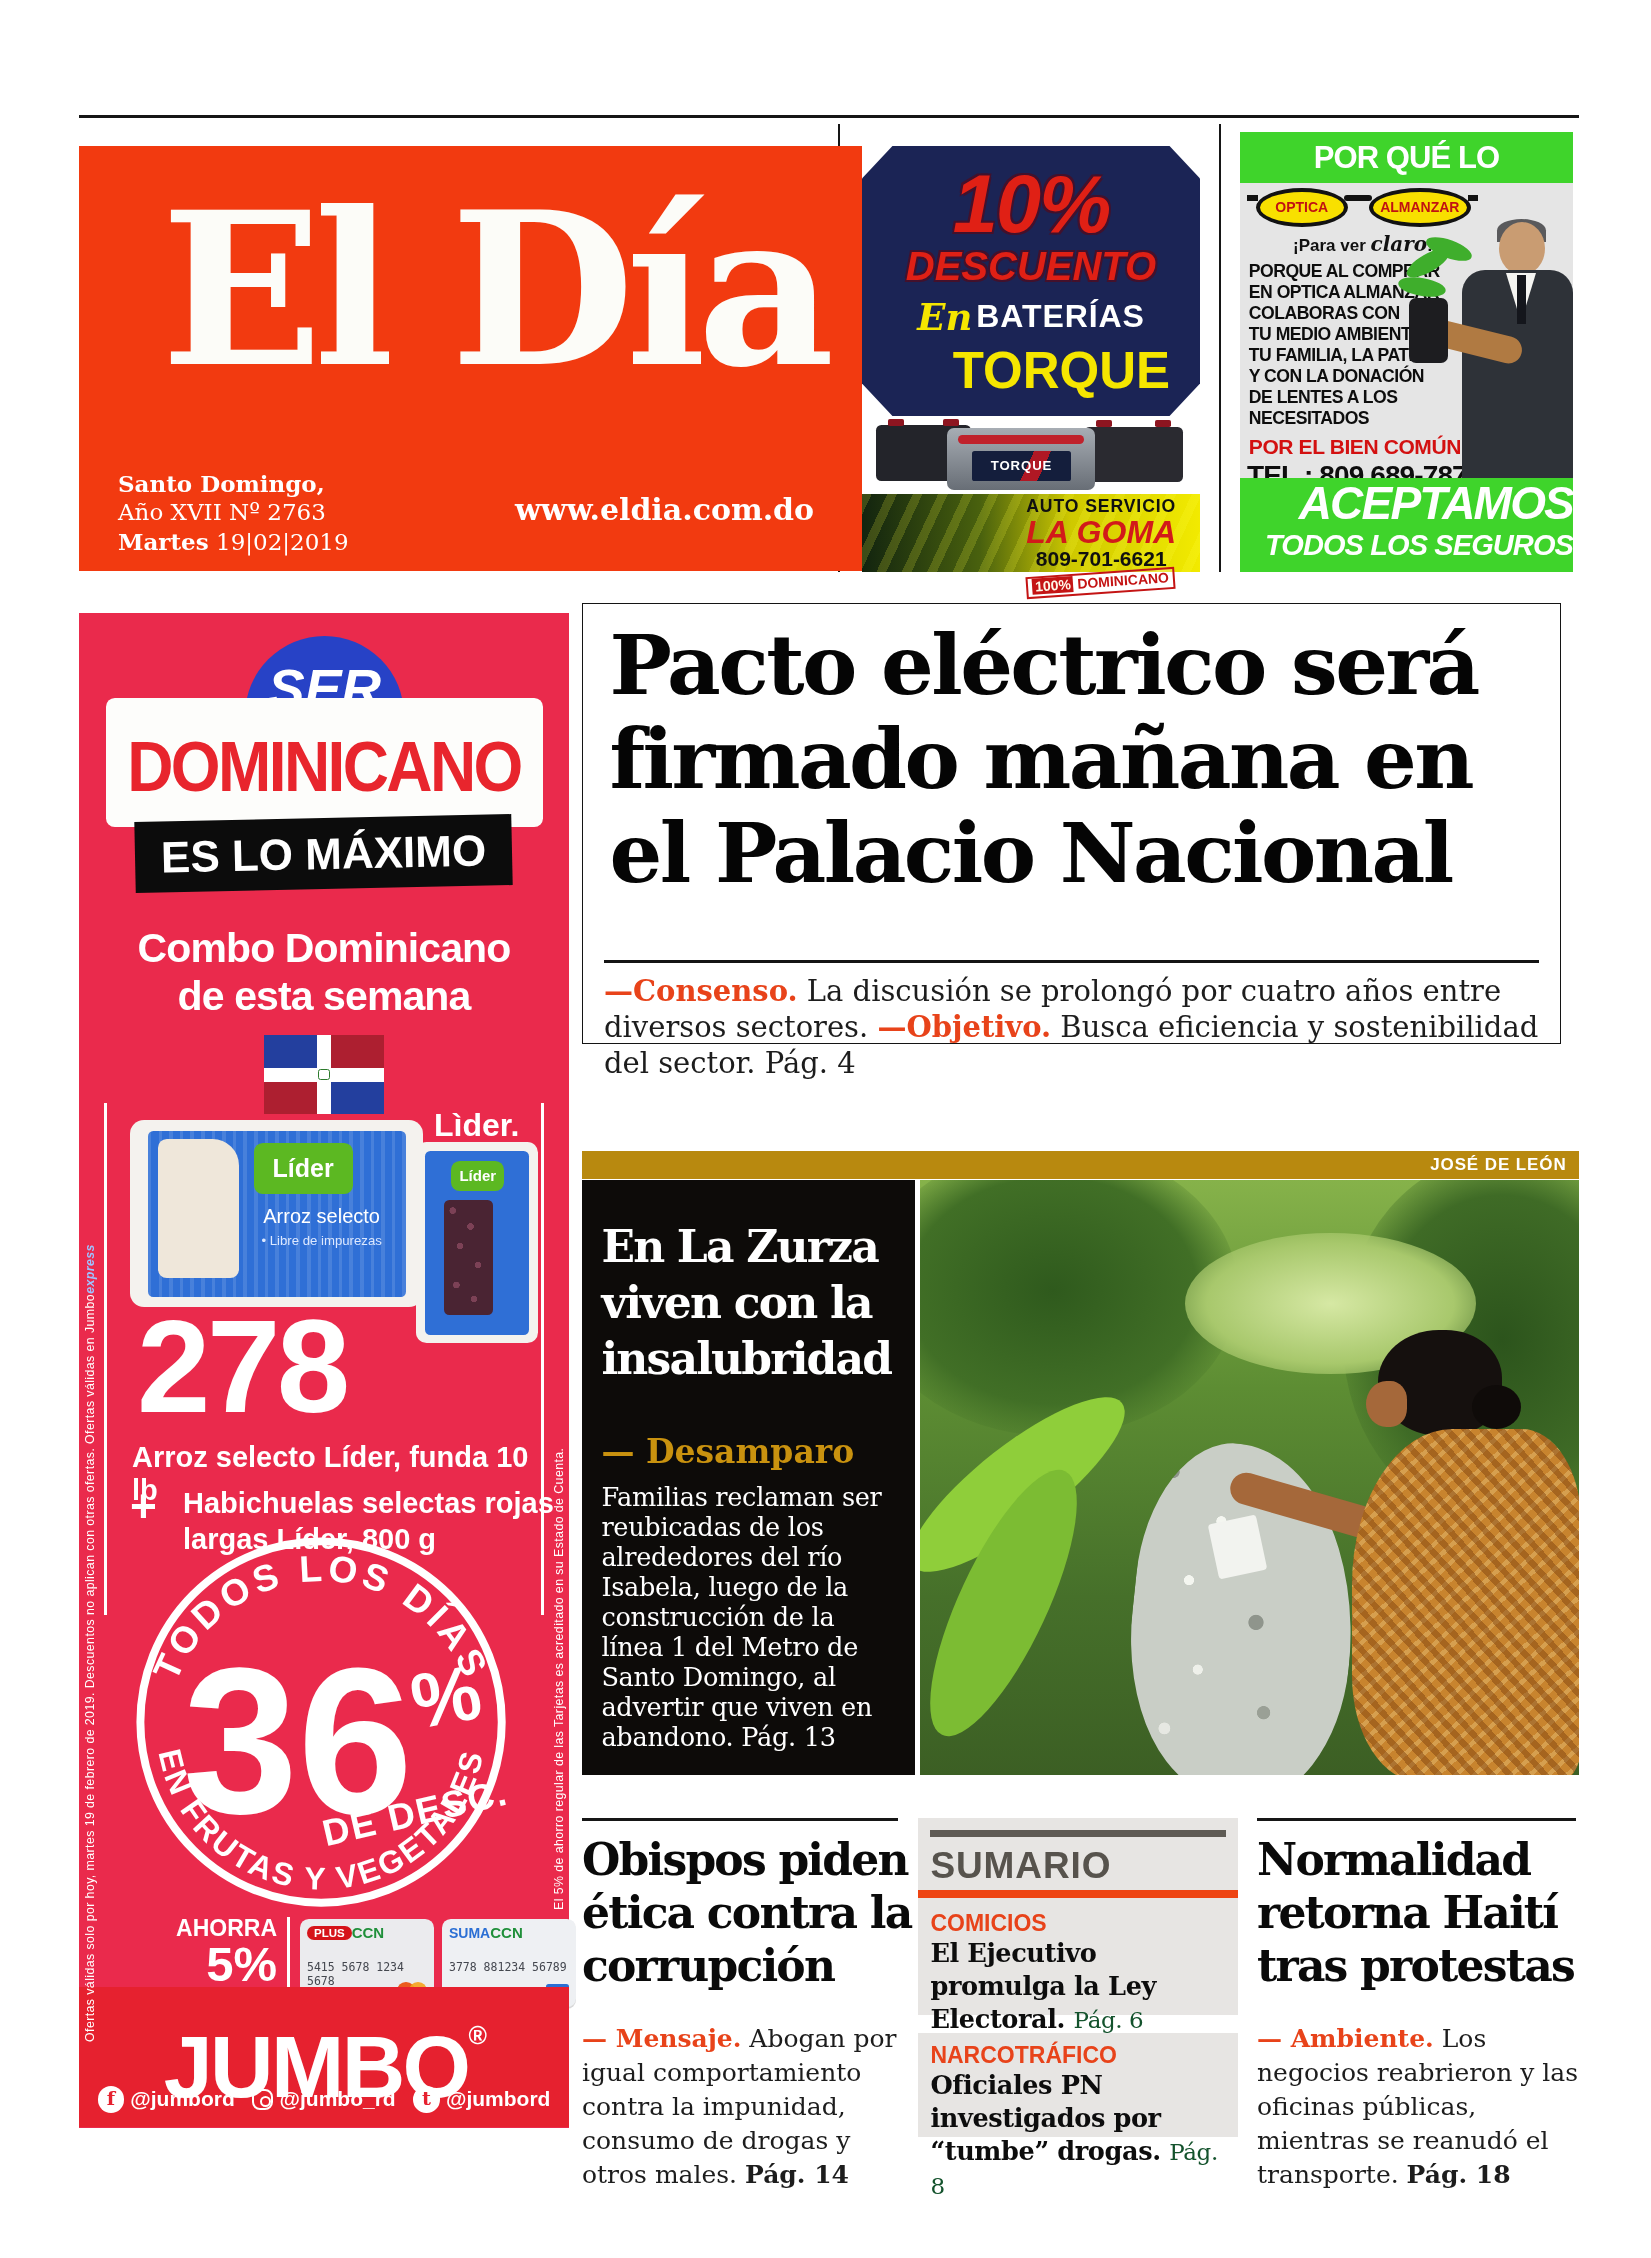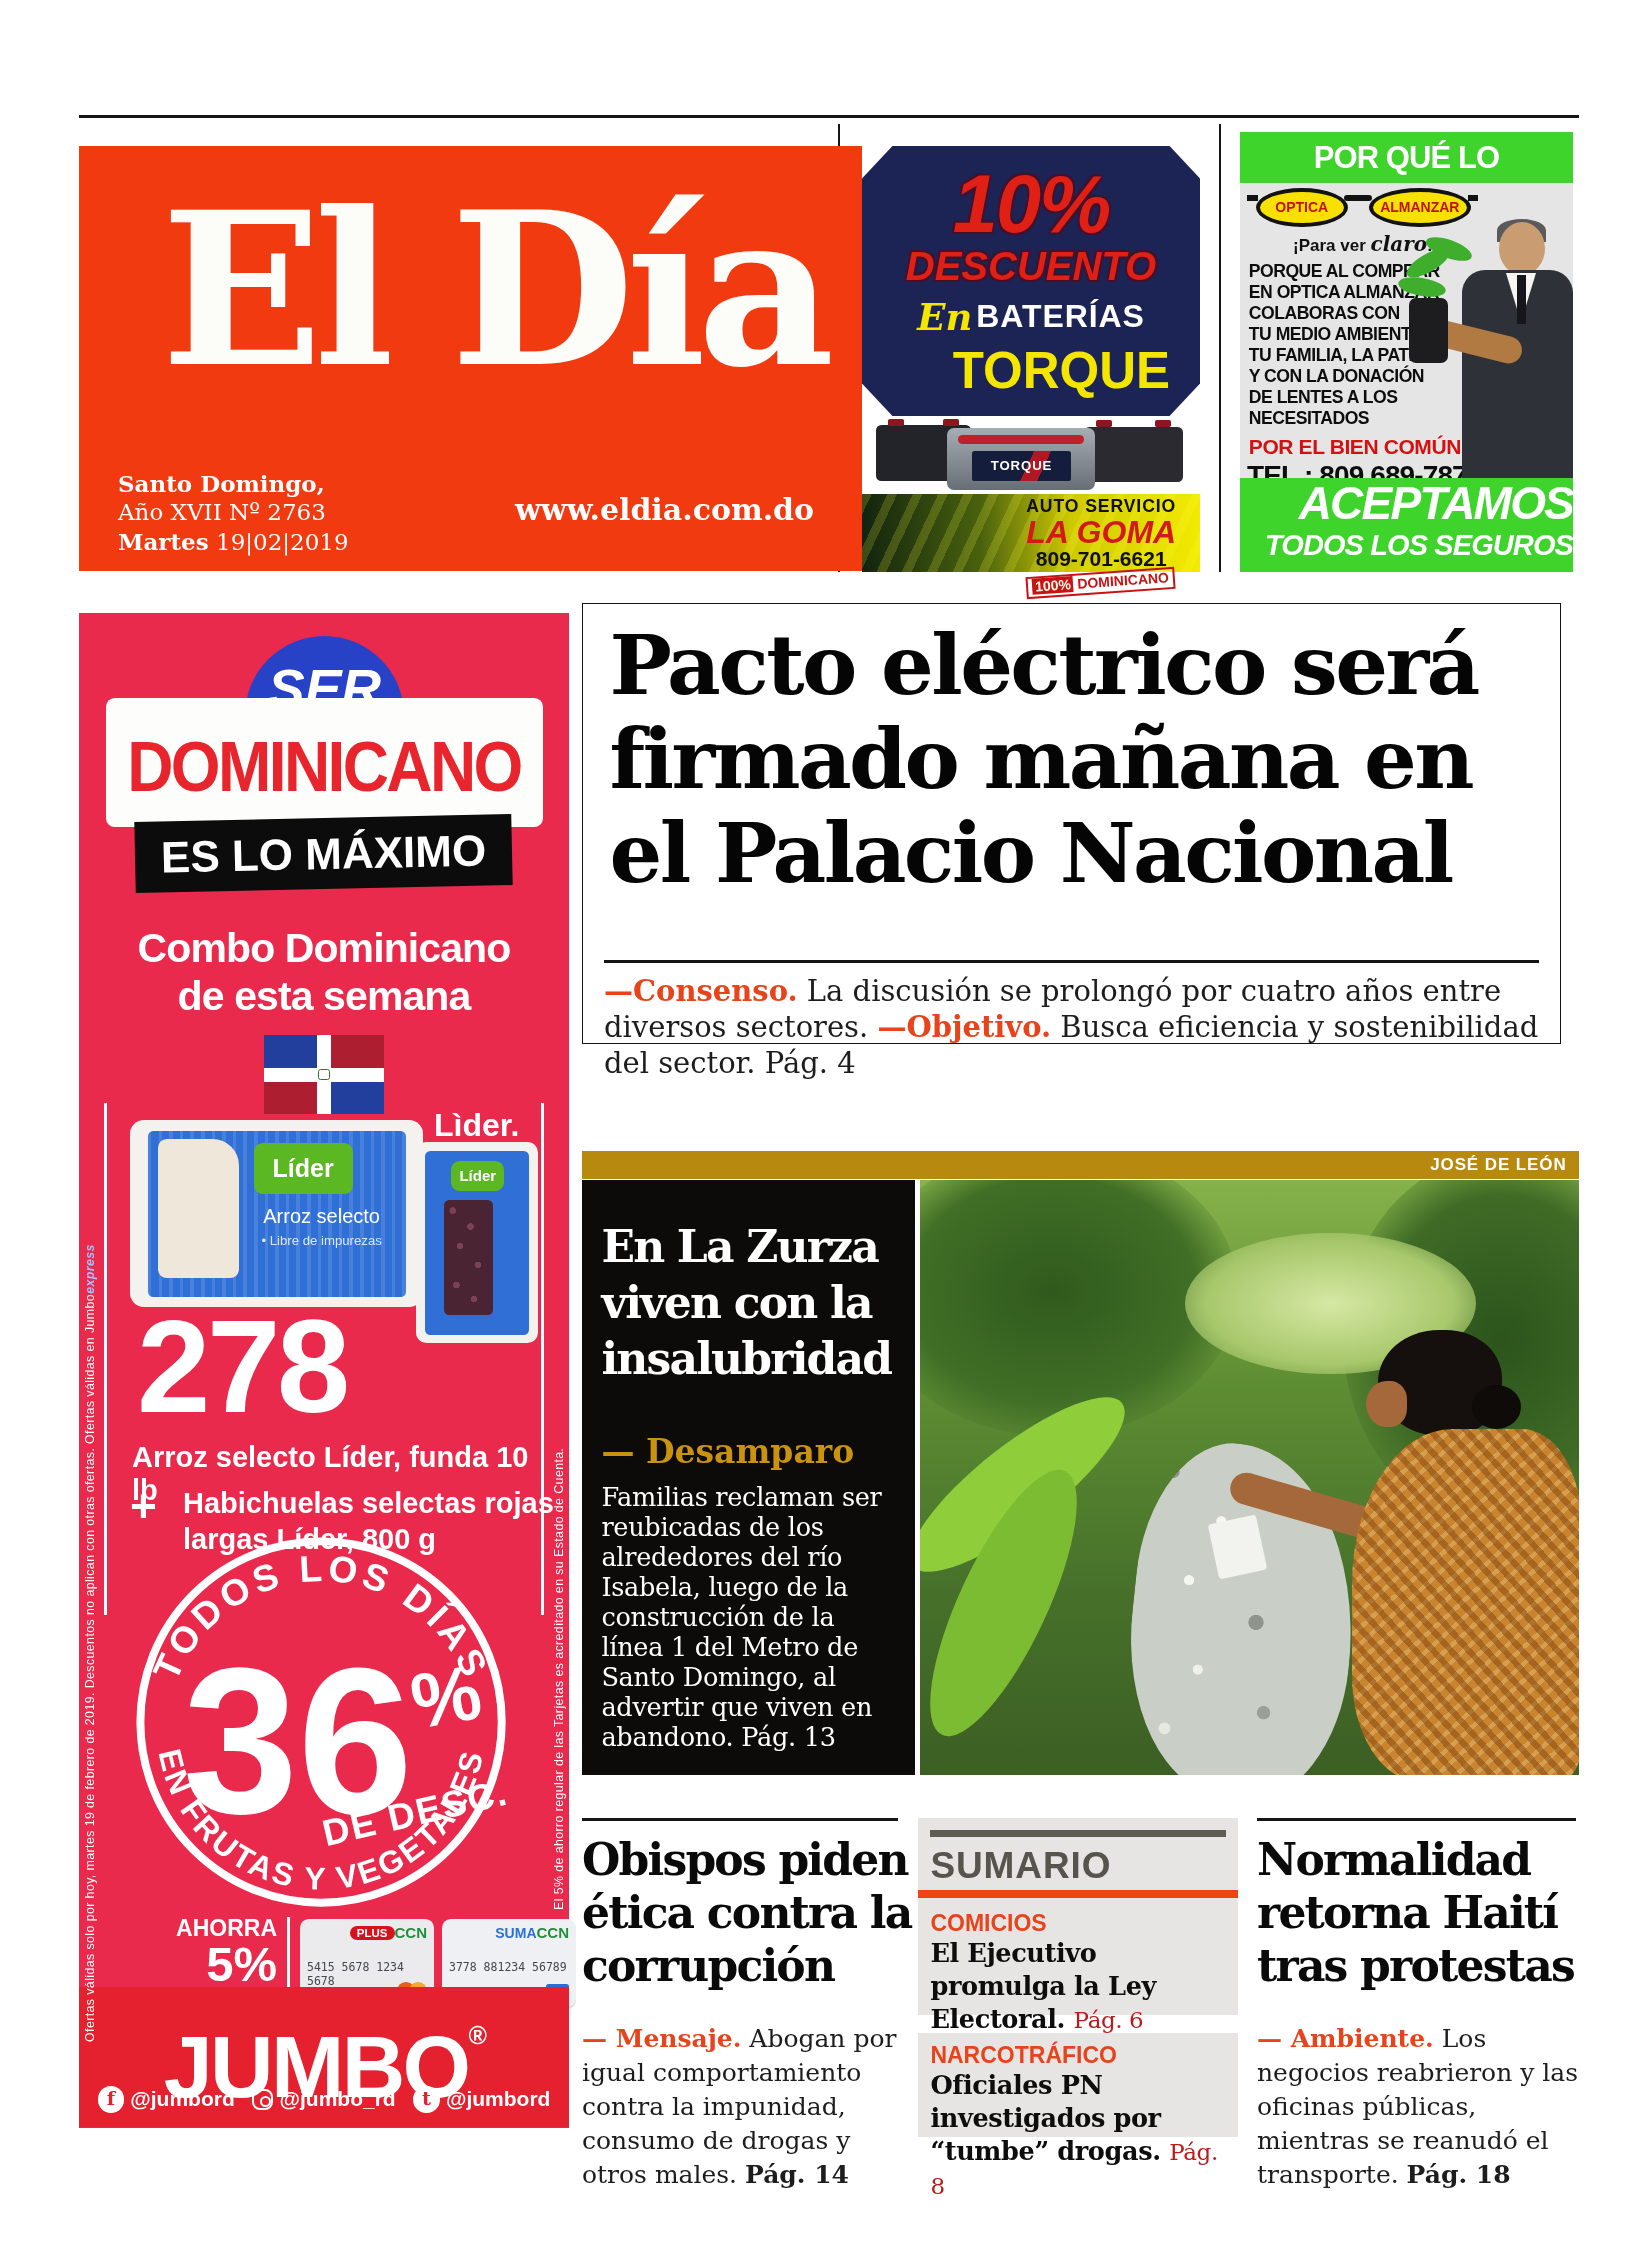--- a/index.html
+++ b/index.html
@@ -148,21 +148,21 @@
   .j-prod2{position:absolute;left:104px;top:872px;width:371px;color:#fff;font-weight:700;font-size:29px;line-height:36px;}
   .j-badge{position:absolute;left:42px;top:909px;width:401px;height:401px;}
   .j-save{position:absolute;left:85px;top:1304px;width:113px;text-align:right;color:#fff;line-height:1;}
   .j-save .s1{font-weight:900;font-size:23px;}
   .j-save .s2{font-weight:900;font-size:49px;line-height:48px;}
   .j-save .s3{font-weight:900;font-size:17px;}
   .j-save .s4{font-weight:900;font-size:13.2px;}
   .j-save-div{position:absolute;left:208px;top:1304px;width:2.6px;height:102px;background:#fff;}
   .card{position:absolute;top:1306px;width:134px;height:88px;border-radius:8.8px;background:#ebebee;box-shadow:0 1.8px 0 rgba(0,0,0,.15);}
   .card.c1{left:221px;} .card.c2{left:363px;background:#eef0f3;}
-  .card .toprow{position:absolute;left:7px;top:5.3px;right:7px;display:flex;justify-content:flex-end;align-items:center;}
+  .card .toprow{position:absolute;left:7px;top:5.3px;right:7px;display:flex;justify-content:flex-start;align-items:center;}
   .chipword{background:#d6131a;color:#fff;font-weight:900;font-size:11.5px;padding:0.9px 7px;border-radius:7px;}
   .sumaword{color:#2b6fd4;font-weight:900;font-size:14px;}
   .bankword{color:#1f8f3a;font-weight:900;font-size:15px;}
   .card .num{position:absolute;left:7px;top:41px;font-family:"DejaVu Sans Mono",monospace;font-size:11.5px;color:#44474f;letter-spacing:0;}
   .card .nm{position:absolute;left:7px;top:71px;font-family:"DejaVu Sans Mono",monospace;font-size:8px;color:#55585f;}
   .card .mc{position:absolute;right:7px;bottom:7px;width:30px;height:17.6px;}
   .card .mc i{position:absolute;top:0;width:17.6px;height:17.6px;border-radius:50%;}
   .card .mc i.a{left:0;background:#eb5b1e;} .card .mc i.b{left:12.4px;background:#f6a21d;opacity:.9;}
   .card .amex{position:absolute;right:7px;bottom:7px;width:23px;height:16px;background:#2b6fd4;border-radius:2.6px;}
   .j-strip{position:absolute;left:0;top:1374px;width:490px;height:140px;background:var(--jumbo-red);text-align:center;}
@@ -229,21 +229,21 @@
   .deck-haiti{left:1257px;top:2022px;width:325px;}
 
   .sum-box{position:absolute;left:918px;width:320px;background:var(--graybox);}
   .sum-1{top:1818px;height:197px;}
   .sum-2{top:2033px;height:104px;}
   .sum-toprule{position:absolute;left:12.4px;right:12.4px;top:12.4px;height:7px;background:#5f5b55;}
   .sum-title{position:absolute;left:12.4px;top:26.5px;font-weight:900;font-size:37px;color:#57534d;letter-spacing:0.9px;}
   .sum-orule{position:absolute;left:0;right:0;top:72px;height:8px;background:#ee4412;}
   .sum-item .sec{font-weight:800;font-size:23px;color:var(--accent);letter-spacing:0;}
   .sum-item .tt{font-family:var(--serif);font-weight:700;font-size:25.6px;line-height:33px;color:#0d0d0d;letter-spacing:-0.4px;}
-  .sum-item .pg{font-family:var(--serif);font-weight:400;font-size:23px;color:#b91c1c;}
+  .sum-item .pg{font-family:var(--serif);font-weight:400;font-size:23px;color:#14532d;}
   .sum-it1{position:absolute;left:12.4px;top:92px;width:296px;}
   .sum-it2{position:absolute;left:12.4px;top:8.8px;width:296px;}
 </style>
 </head>
 <body>
 
 <div class="page">
 
   <div class="abs top-rule"></div>
   <div class="abs vdiv v1"></div>

